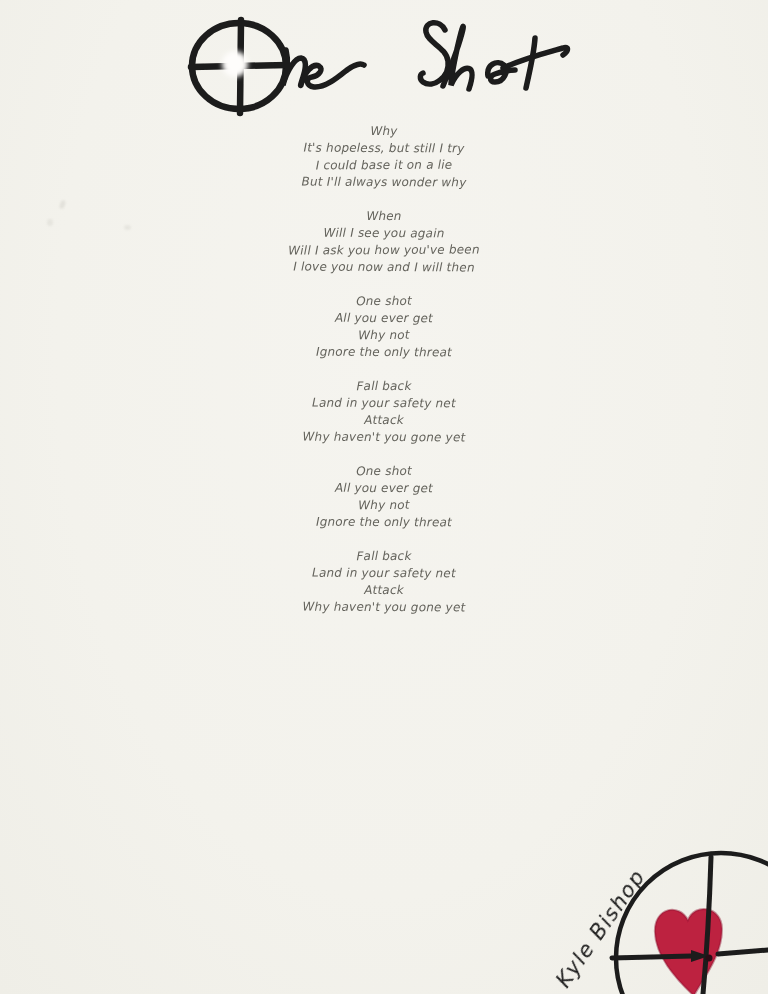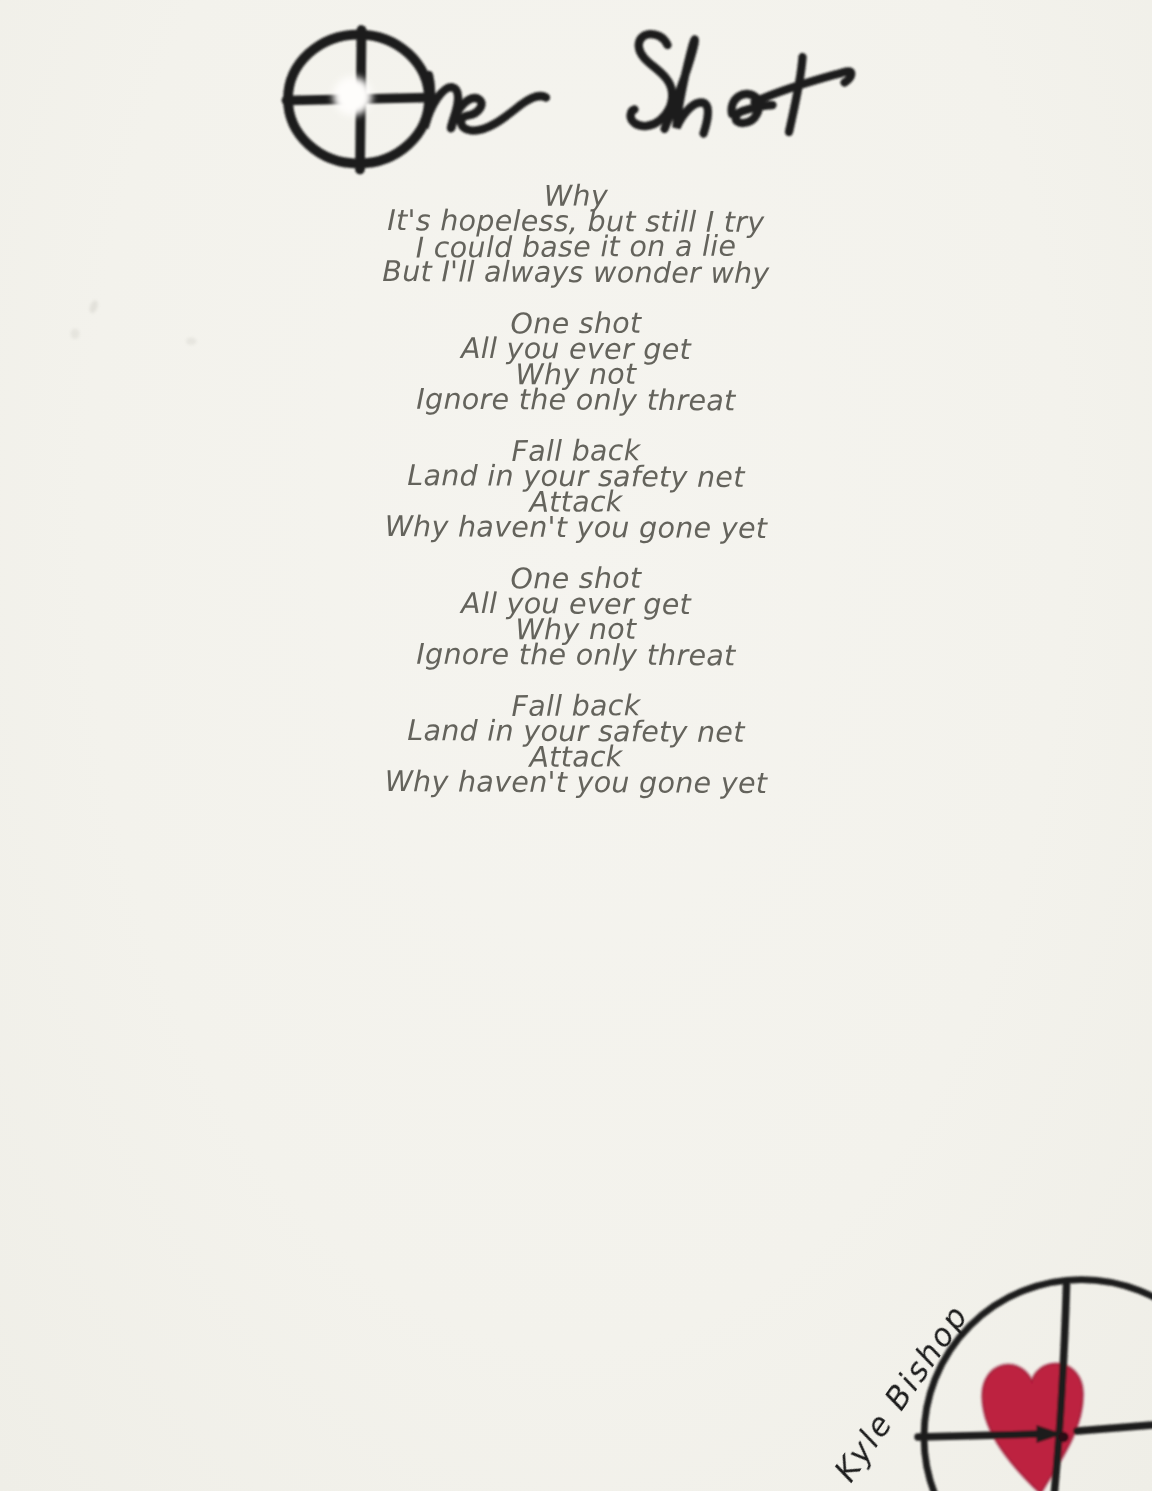--- a/index.html
+++ b/index.html
@@ -12,21 +12,21 @@
     position:absolute;inset:0;
     background:radial-gradient(ellipse at 50% 35%, #f5f4ef 0%, #f3f2ec 60%, #efeee7 100%);
   }
   .title-wrap{position:absolute;left:183px;top:8px;width:400px;height:114px;}
   .sr-only{position:absolute;width:1px;height:1px;overflow:hidden;clip:rect(0 0 0 0);white-space:nowrap;}
   .lyrics{
     position:absolute;top:123px;left:0;right:0;
     text-align:center;
     color:#64635c;
     font-style:italic;
-    font-size:19px;line-height:17px;letter-spacing:0.2px;
+    font-size:12px;line-height:17px;letter-spacing:0.2px;
   }
   .stanza{margin:0 0 17px 0;}
   .line{white-space:pre;}
   .line:nth-child(odd){transform:rotate(-0.35deg);}
   .line:nth-child(even){transform:rotate(0.3deg);}
   .smudge{position:absolute;border-radius:50%;background:#8f8d83;filter:blur(1.2px);}
   .smudge.s1{left:60px;top:200px;width:5px;height:9px;opacity:.16;transform:rotate(20deg);}
   .smudge.s2{left:47px;top:219px;width:6px;height:7px;opacity:.12;}
   .smudge.s3{left:124px;top:225px;width:7px;height:5px;opacity:.12;}
   .footer-art{position:absolute;left:560px;top:800px;width:208px;height:194px;}
@@ -80,20 +80,26 @@
 </div>
 
 <div class="lyrics">
     <div class="stanza">
       <div class="line">Why</div>
       <div class="line">It's hopeless, but still I try</div>
       <div class="line">I could base it on a lie</div>
       <div class="line">But I'll always wonder why</div>
     </div>
     <div class="stanza">
+      <div class="line">When</div>
+      <div class="line">Will I see you again</div>
+      <div class="line">Will I ask you how you've been</div>
+      <div class="line">I love you now and I will then</div>
+    </div>
+    <div class="stanza">
       <div class="line">One shot</div>
       <div class="line">All you ever get</div>
       <div class="line">Why not</div>
       <div class="line">Ignore the only threat</div>
     </div>
     <div class="stanza">
       <div class="line">Fall back</div>
       <div class="line">Land in your safety net</div>
       <div class="line">Attack</div>
       <div class="line">Why haven't you gone yet</div>

